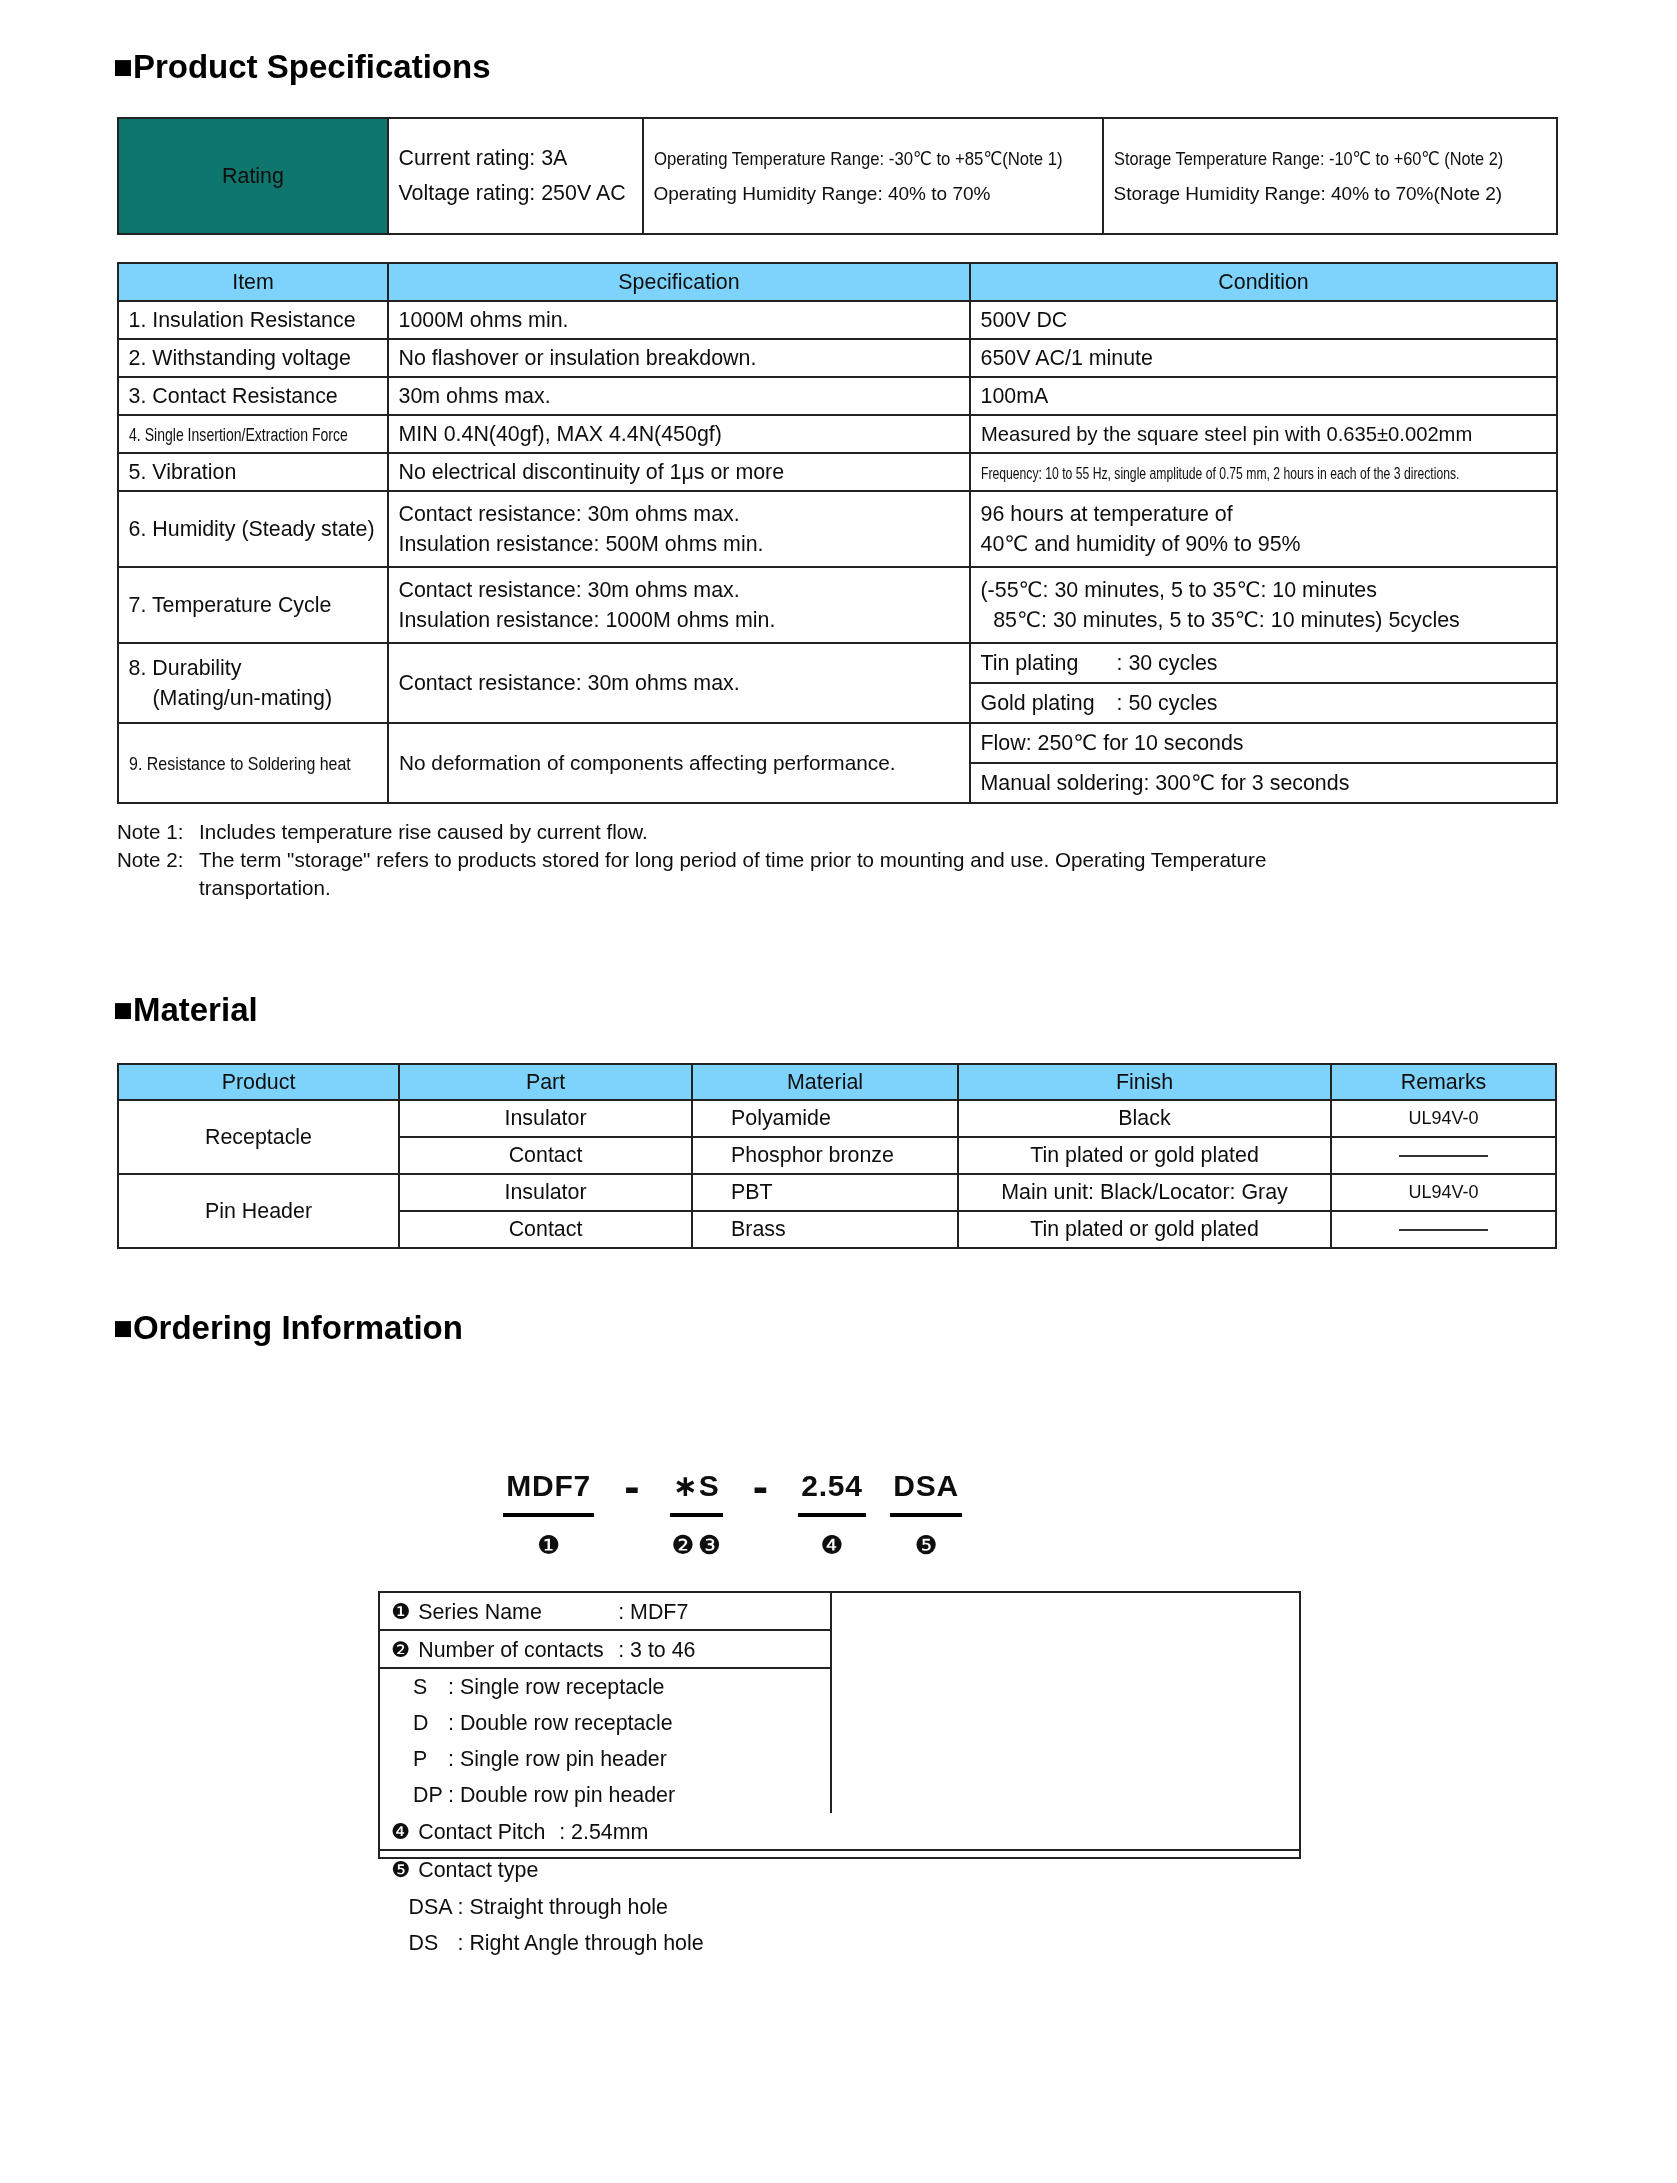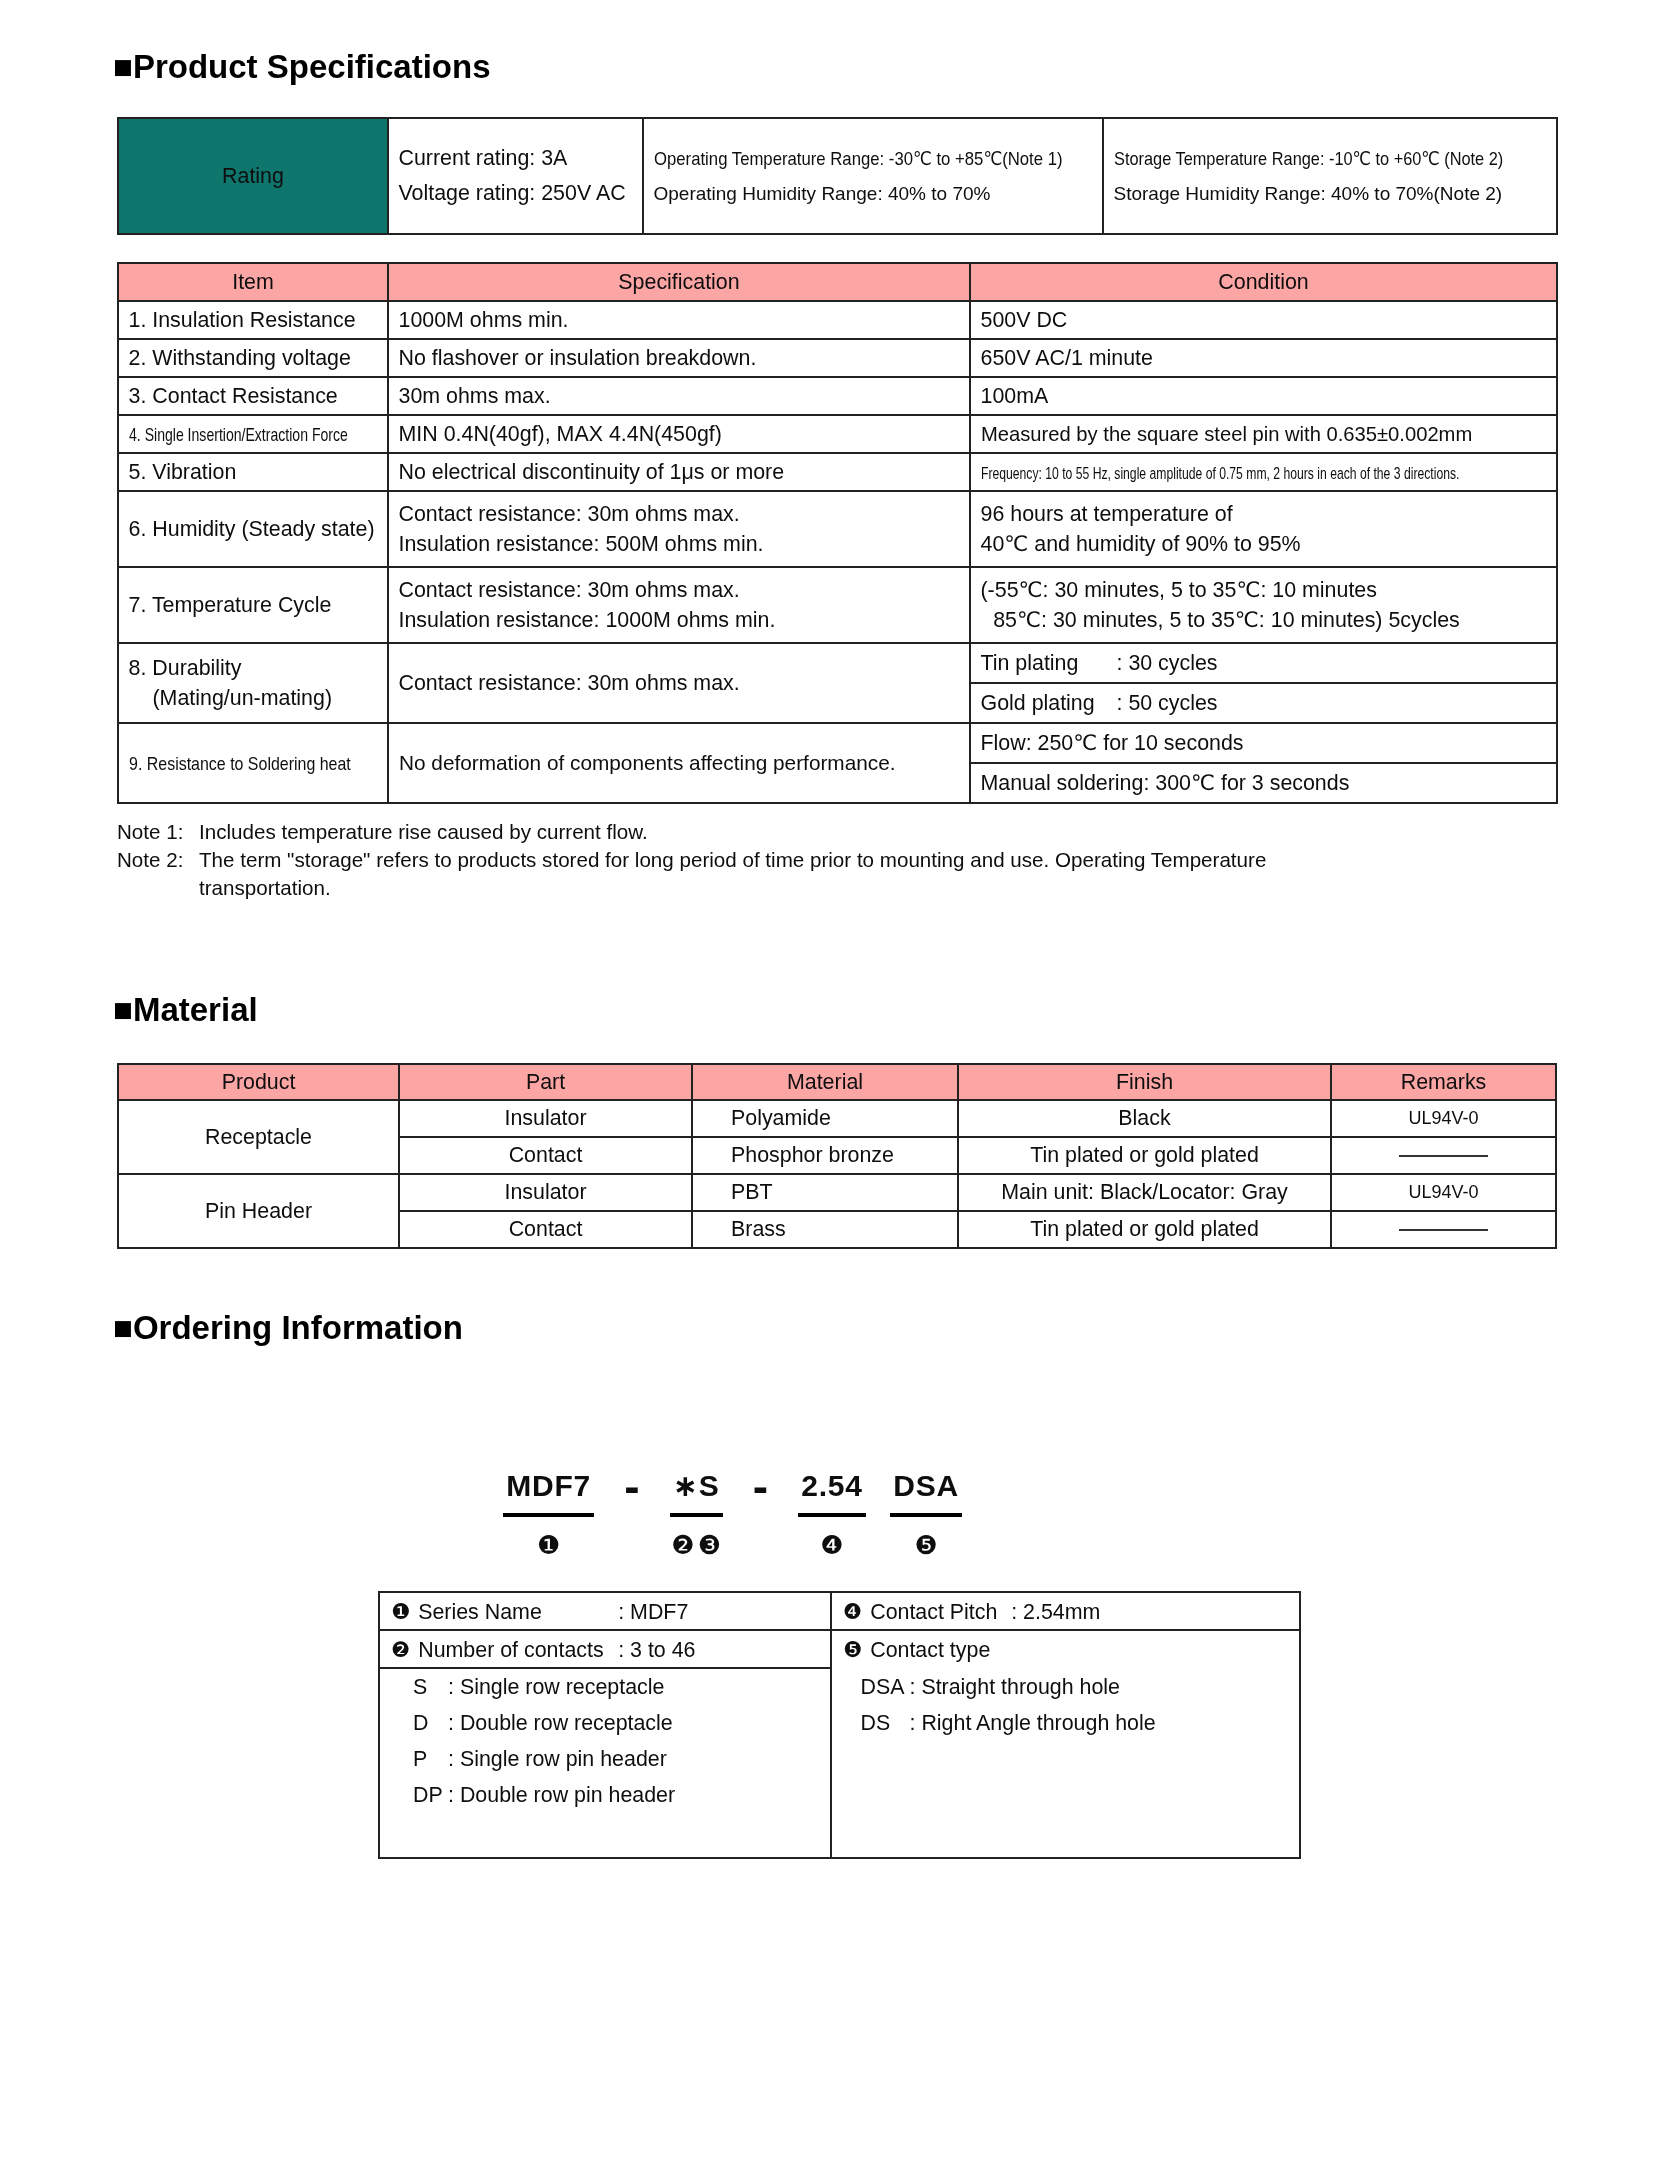--- a/index.html
+++ b/index.html
@@ -6,21 +6,21 @@
   html,body { background:#ffffff; }
   body { font-family:"Liberation Sans","DejaVu Sans",sans-serif; color:#0e0e0e; }
   .page { position:relative; width:1677px; height:2116px; background:#fff; overflow:hidden; }
   .abs { position:absolute; }
 
   h2.sec { font-size:33px; font-weight:bold; color:#000; letter-spacing:0; }
 
   table { border-collapse:collapse; table-layout:fixed; }
   table, td, th { border:2.4px solid #222; }
   td, th { padding:0 9.5px; font-size:21.4px; vertical-align:middle; overflow:hidden; }
-  th { background:#fca5a5; font-weight:normal; text-align:center; }
+  th { background:#7dd3fc; font-weight:normal; text-align:center; }
   .gray { background:#0f766e; }
 
   
   .rating td { height:116px; }
   .rating .lbl { text-align:center; }
   .rating .ln { line-height:35px; }
   .sm { font-size:19px; }
   .fitx { display:inline-block; white-space:nowrap; transform:scaleX(var(--sx,1)); transform-origin:0 50%; }
 
   
@@ -49,21 +49,21 @@
   .pn { display:flex; align-items:flex-start; }
   .pn-seg { display:flex; flex-direction:column; align-items:center; }
   .pn-text { font-size:30px; font-weight:bold; line-height:48px; letter-spacing:0.8px; }
   .ul { border-bottom:4px solid #000; padding:0 3.2px 3.2px 3.2px; }
   .pn-dash { font-size:46px; font-weight:bold; line-height:48px; margin:0 30px; }
   .pn-num { font-size:26px; margin-top:12.7px; }
   .pn-num.two { display:flex; width:100%; justify-content:space-around; }
   .mL30 { margin-left:24px; }
 
   
-  .legend { display:flex; width:923px; height:268px; border:2.4px solid #222; font-size:21.4px; }
+  .legend { display:flex; width:923px; height:268px; border:2.4px solid #222; font-size:21.4px;flex-direction:column; }
   .lcol { width:452px; border-right:2.4px solid #222; }
   .rcol { flex:1; }
   .lrow { height:38px; line-height:38px; padding-left:11px; white-space:nowrap; }
   .bb { border-bottom:2.4px solid #222; }
   .lnum { margin-right:8px; }
   .llabel { display:inline-block; width:200px; }
   .rlabel { display:inline-block; width:141px; }
   .subitem { line-height:36px; padding-left:33px; white-space:nowrap; }
   .rcol .subitem { padding-left:28.5px; }
   .skey { display:inline-block; width:35px; }

